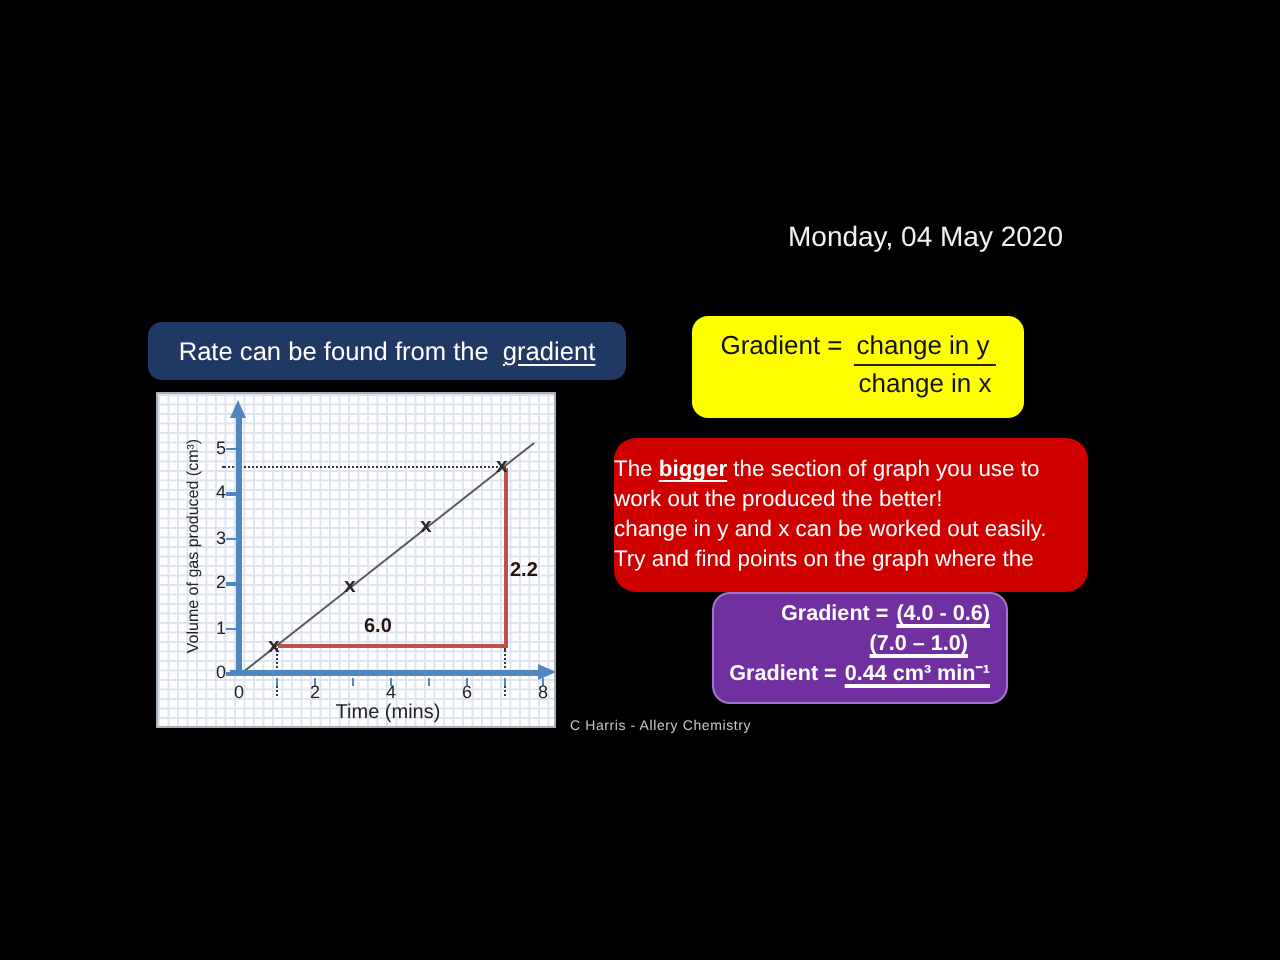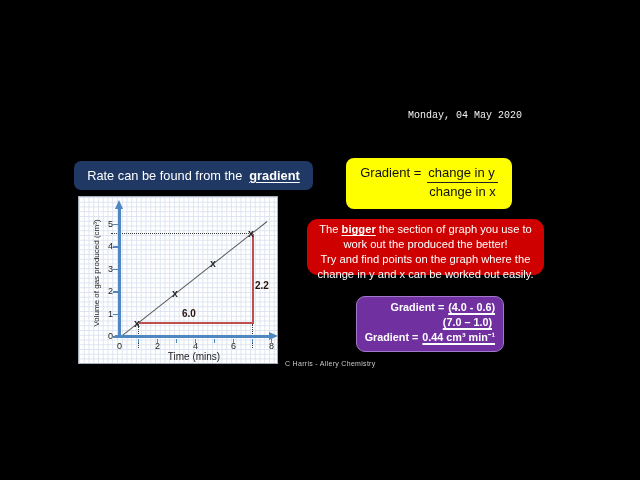--- a/index.html
+++ b/index.html
@@ -1,27 +1,27 @@
 <!DOCTYPE html>
 <html><head>
 <meta charset="utf-8">
 <style>
   html,body{margin:0;padding:0;background:#000;}
   .slide{position:relative;width:640px;height:480px;background:#000;overflow:hidden;
          font-family:"Liberation Sans",sans-serif;}
 
-  .date{position:absolute;left:408px;top:110px;font-size:10px;color:#f2f2f2;font-family:Liberation Mono, monospace;}
+  .date{position:absolute;left:394px;top:110px;font-size:14px;color:#f2f2f2;}
   .title{position:absolute;left:0;right:0;top:122px;margin:0;text-align:center;
          font-size:21.5px;font-weight:400;color:#fff;
          text-decoration:underline;text-underline-offset:5px;text-decoration-thickness:1.5px;}
 
   .rate-box{position:absolute;left:74px;top:161px;width:239px;height:29px;box-sizing:border-box;
             background:#1F3864;border-radius:7px;display:flex;align-items:center;justify-content:center;
             color:#fff;font-size:12.8px;}
-  .rate-box .emph{font-weight:bold;text-decoration:underline;text-underline-offset:2px;margin-left:7px;}
+  .rate-box .emph{font-weight:normal;text-decoration:underline;text-underline-offset:2px;margin-left:7px;}
 
   
   .graph{position:absolute;left:78px;top:196px;width:200px;height:168px;box-sizing:border-box;
          background-color:#fff;border:1px solid #a7b0ba;
          background-image:linear-gradient(to right,#dde4f0 1px,transparent 1px),
                           linear-gradient(to bottom,#dde4f0 1px,transparent 1px);
          background-size:4.75px 4.75px;}
   .graph *{position:absolute;}
   .ylab{left:-52px;top:70px;width:140px;height:12px;transform:rotate(-90deg);
         font-size:8px;color:#222;text-align:center;line-height:12px;}
@@ -49,34 +49,34 @@
   
   .formula-box{position:absolute;left:346px;top:158px;width:166px;height:51px;box-sizing:border-box;
                background:#FFFF00;border-radius:8px;color:#111;font-size:13px;line-height:16px;
                display:flex;justify-content:center;padding-top:7px;}
   .formula-box .flabel{margin-right:6px;}
   .frac{display:inline-block;text-align:center;}
   .frac .num{display:block;border-bottom:1.8px solid #222;padding:0 3px 1px 1px;}
   .frac .den{display:block;padding-top:1px;}
 
   
-  .tip-box{position:absolute;left:307px;top:219px;width:237px;height:56px;box-sizing:border-box;
+  .tip-box{position:absolute;left:307px;top:219px;width:237px;height:77px;box-sizing:border-box;
            background:#CF0000;border-radius:11px;color:#fff;font-size:11.2px;line-height:14.9px;
-           text-align:center;padding-top:3px;}
+           padding-top:9px;}
   .tip-box div{white-space:nowrap;}
   .tip-box .emph{font-weight:bold;text-decoration:underline;text-underline-offset:2px;}
 
   
   .calc-box{position:absolute;left:356px;top:296px;width:148px;height:56px;box-sizing:border-box;
             background:#7030A0;border:1px solid #a178cc;border-radius:9px;color:#fff;
             font-weight:bold;font-size:10.8px;line-height:15px;text-align:right;
             padding:3px 8px 0 0;}
   .calc-box .u{text-decoration:underline;text-underline-offset:2px;text-decoration-thickness:1.5px;}
   .calc-box .lab{margin-right:4px;}
-  .calc-box .den-line{margin-right:3px;}
+  .calc-box .den-line{margin-right:11px;}
 
   .credit{position:absolute;left:285px;top:360px;font-size:7px;color:#c9c9c9;letter-spacing:0.3px;}
 </style>
 </head>
 <body>
 
 <div class="slide">
 
   <div class="date">Monday, 04 May 2020</div>
 
@@ -146,22 +146,22 @@
     <span class="flabel">Gradient =</span>
     <span class="frac">
       <span class="num">change in y</span>
       <span class="den">change in x</span>
     </span>
   </div>
 
   <div class="tip-box">
     <div><span>The </span><span class="emph">bigger</span><span> the section of graph you use to</span></div>
     <div>work out the produced the better!</div>
+    <div>change in y and x can be worked out easily.</div>
     <div>Try and find points on the graph where the</div>
-    <div>change in y and x can be worked out easily.</div>
   </div>
 
   <div class="calc-box">
     <div><span class="lab">Gradient =</span><span class="u">(4.0 - 0.6)</span></div>
     <div><span class="u den-line">(7.0 – 1.0)</span></div>
     <div><span class="lab">Gradient =</span><span class="u">0.44 cm³ min⁻¹</span></div>
   </div>
 
   <div class="credit">C Harris - Allery Chemistry</div>
 </div>

